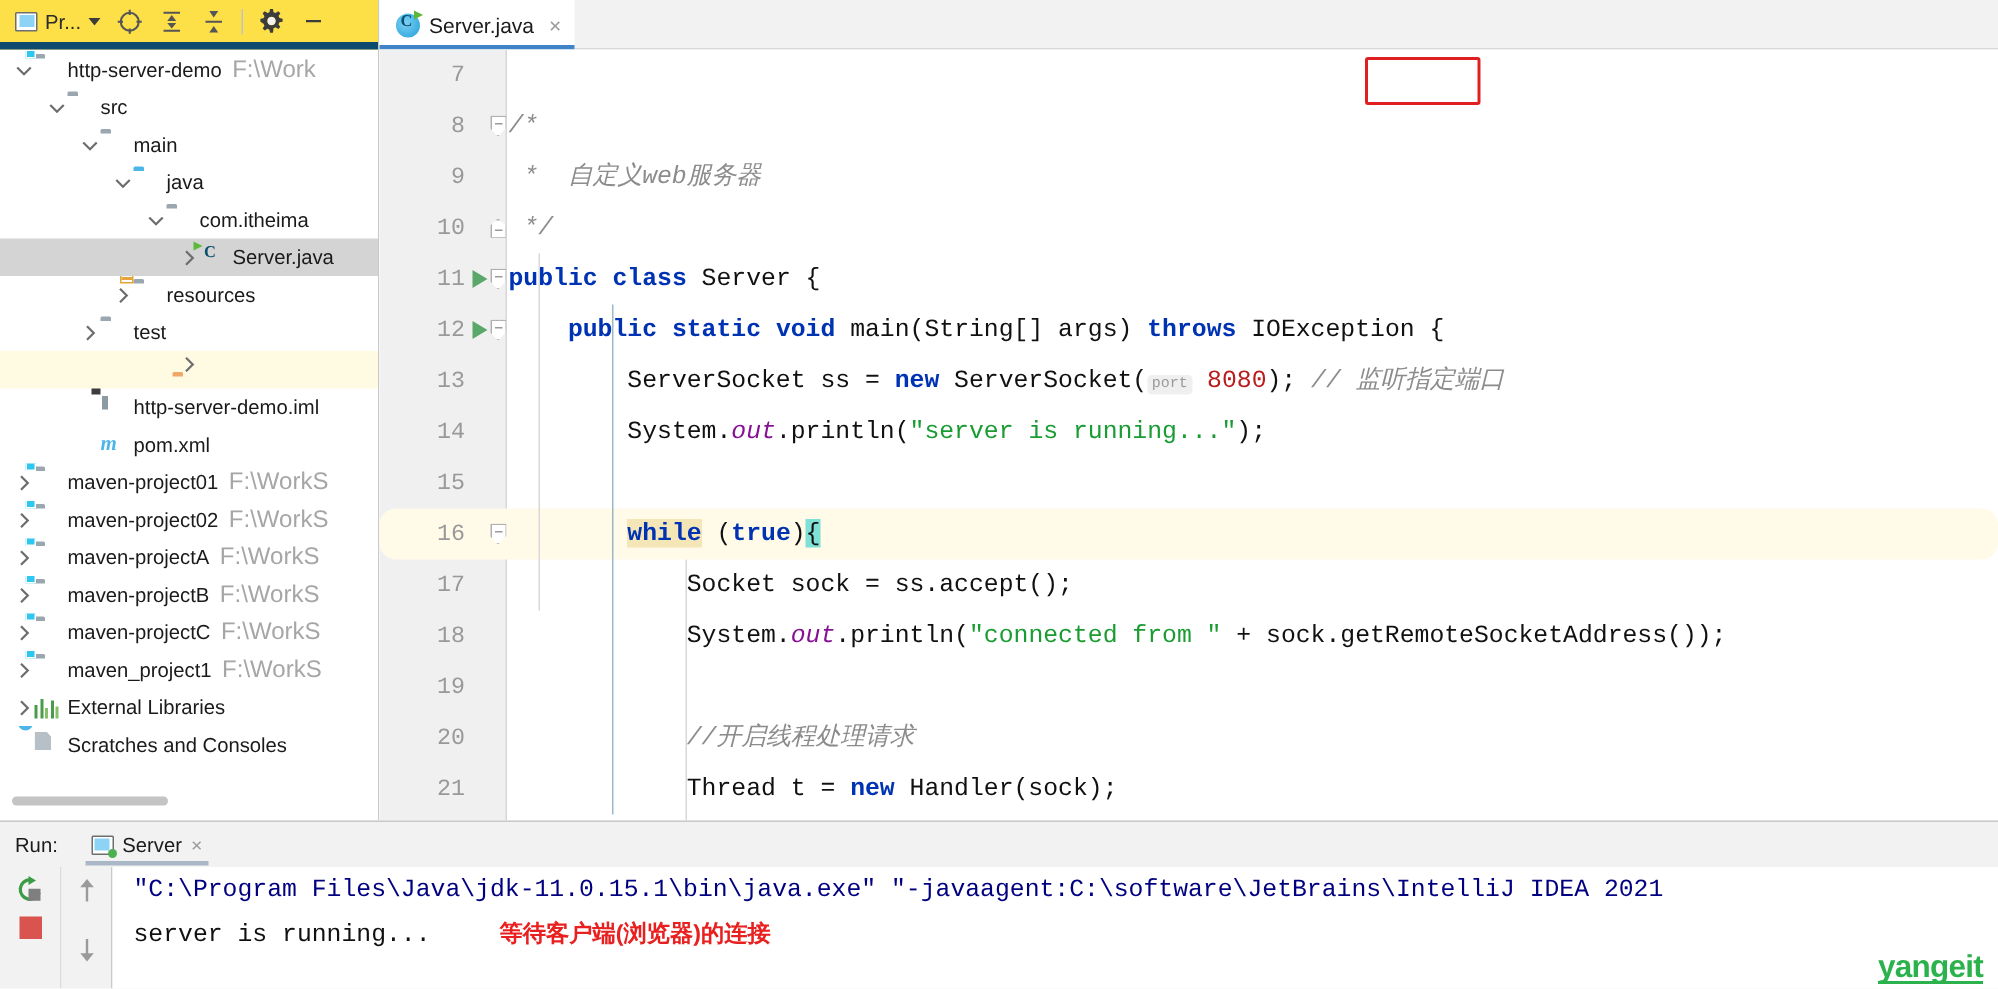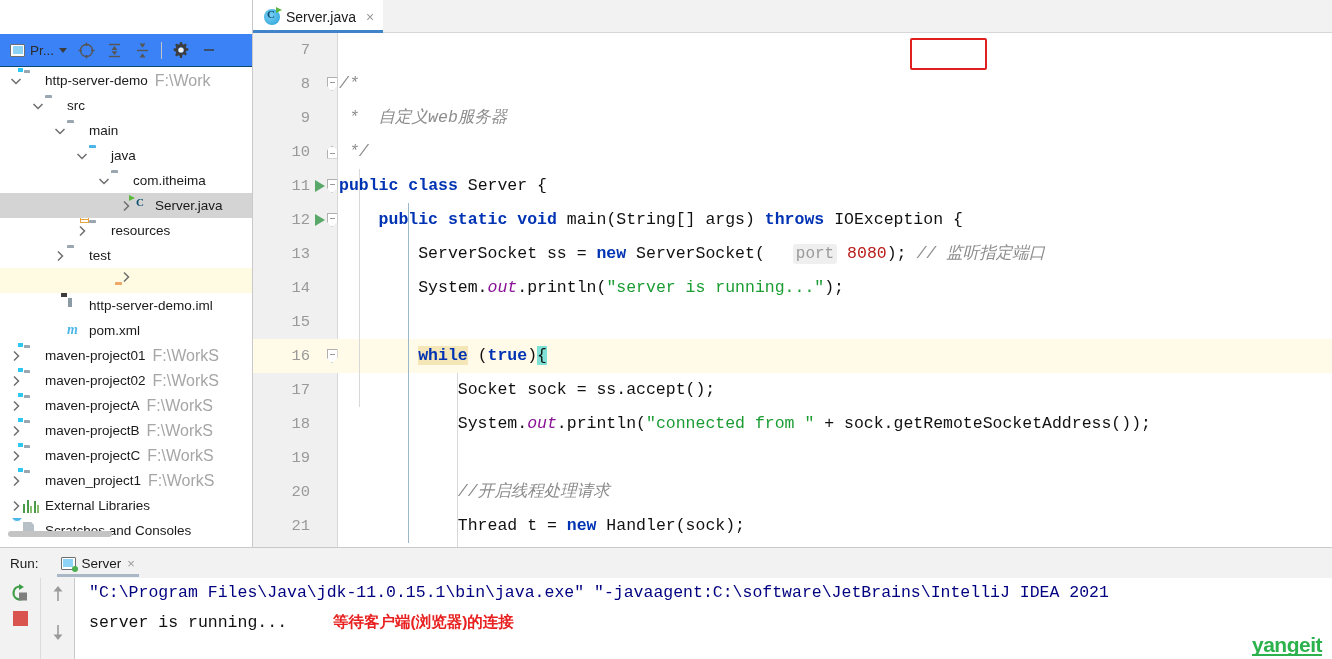--- a/index.html
+++ b/index.html
@@ -10,22 +10,22 @@
     overflow: hidden;
   }
   .app { position: relative; width: 1332px; height: 659px; background: #f2f2f2; }
 
   
   .left-panel {
     position: absolute; left: 0; top: 0; width: 253px; height: 547px;
     background: #ffffff; border-right: 1px solid #c9c9c9;
   }
   .proj-toolbar {
-    height: 33px; background: #3b82f6; border-bottom: 1px solid #0c4a6e;
-    display: flex; align-items: center; padding-left: 6px; gap: 2px; margin-top: 34px;
+    height: 33px; background: #fde047; border-bottom: 5px solid #0c4a6e;
+    display: flex; align-items: center; padding-left: 6px; gap: 2px;
   }
   .proj-sel {
     display: flex; align-items: center; gap: 5px; padding: 2px 4px;
     font-size: 13.5px; color: #2b2b2b; cursor: default;
   }
   .proj-sel .win-ico {
     width: 15px; height: 13px; border: 1.6px solid #6e6e6e; background: #fff;
     position: relative; border-radius: 1px;
   }
   .proj-sel .win-ico::after {
@@ -95,21 +95,21 @@
   }
   .tab.active::after { content:""; position:absolute; left:0; right:0; bottom:0; height:3px; background:#4083c9; }
   .tab-x { color:#9a9a9a; font-size:14px; margin-left:4px; line-height:1;}
   .tabbar-rest { flex:1; height:33px; background:#f2f2f2; border-bottom:1px solid #d7d7d7;}
 
   .code-area { position:absolute; left:0; top:33px; right:0; bottom:0; background:#fff; overflow:hidden;}
   .gutter { position:absolute; left:0; top:0; width:71px; height:100%; background:#f0f0f0; }
   .folds  { position:absolute; left:71px; top:0; width:14px; height:100%; background:#f0f0f0; border-right:1px solid #d7d7d7;}
   .coderows { position:absolute; left:0; top:0; right:0; bottom:0; }
   .crow { height:34px; position:relative; }
-  .crow.hl { background:#fffbe8; }
+  .crow.hl { background:#fffbe8;border-radius:11px; }
   .crow .lnum {
     position:absolute; left:0; width:57px; text-align:right; top:0; line-height:34px;
     font-family:"Liberation Mono", monospace; font-size:15.5px; color:#999999;
   }
   .crow .runmark { position:absolute; left:62px; top:0; width:16px; height:34px; display:flex; align-items:center; }
   .crow .runmark .tri { width:0;height:0;border-left:10px solid #59a869;border-top:6px solid transparent;border-bottom:6px solid transparent;}
   .foldmark { position:absolute; left:72px; top:0; height:34px; width:14px; display:flex; align-items:center; justify-content:center;}
   .foldbox { width:11px; height:11px; border:1px solid #b0b0b0; background:#fff; position:relative;}
   .foldbox::after{content:""; position:absolute; left:2px; top:4px; width:5px; height:1px; background:#9a9a9a;}
   .foldbox.arrowdn { clip-path: polygon(0 0,100% 0,100% 60%,50% 100%,0 60%); height:14px;}
@@ -118,21 +118,21 @@
 
   .ctext {
     position:absolute; left:86px; top:0; line-height:34px; white-space:pre;
     font-family:"Liberation Mono", monospace; font-size:16.5px; color:#111111;
   }
   .kw { color:#0033b3; font-weight:bold; }
   .str { color:#1a9c33; }
   .cmt { color:#8c8c8c; font-style:italic; }
   .fld { color:#871094; font-style:italic; }
   .num { color:#b91c1c; }
-  .hint { color:#9a9a9a; background:#efefef; border-radius:3px; padding:1px 3px; font-size:16px;margin-left:28px; }
+  .hint { color:#9a9a9a; background:#efefef; border-radius:3px; padding:1px 3px; font-size:10px; }
   .hl-kw { background:#f5e6b8; }
   .hl-br { background:#7fe0d6; }
 
   
   .iguide { position:absolute; width:1px; background:#d8d8d8; }
   .iguide.active { background:#9bb8c9; }
 
   .port-box {
     position:absolute; border:2.5px solid #e02020; border-radius:2px;
     pointer-events:none;

